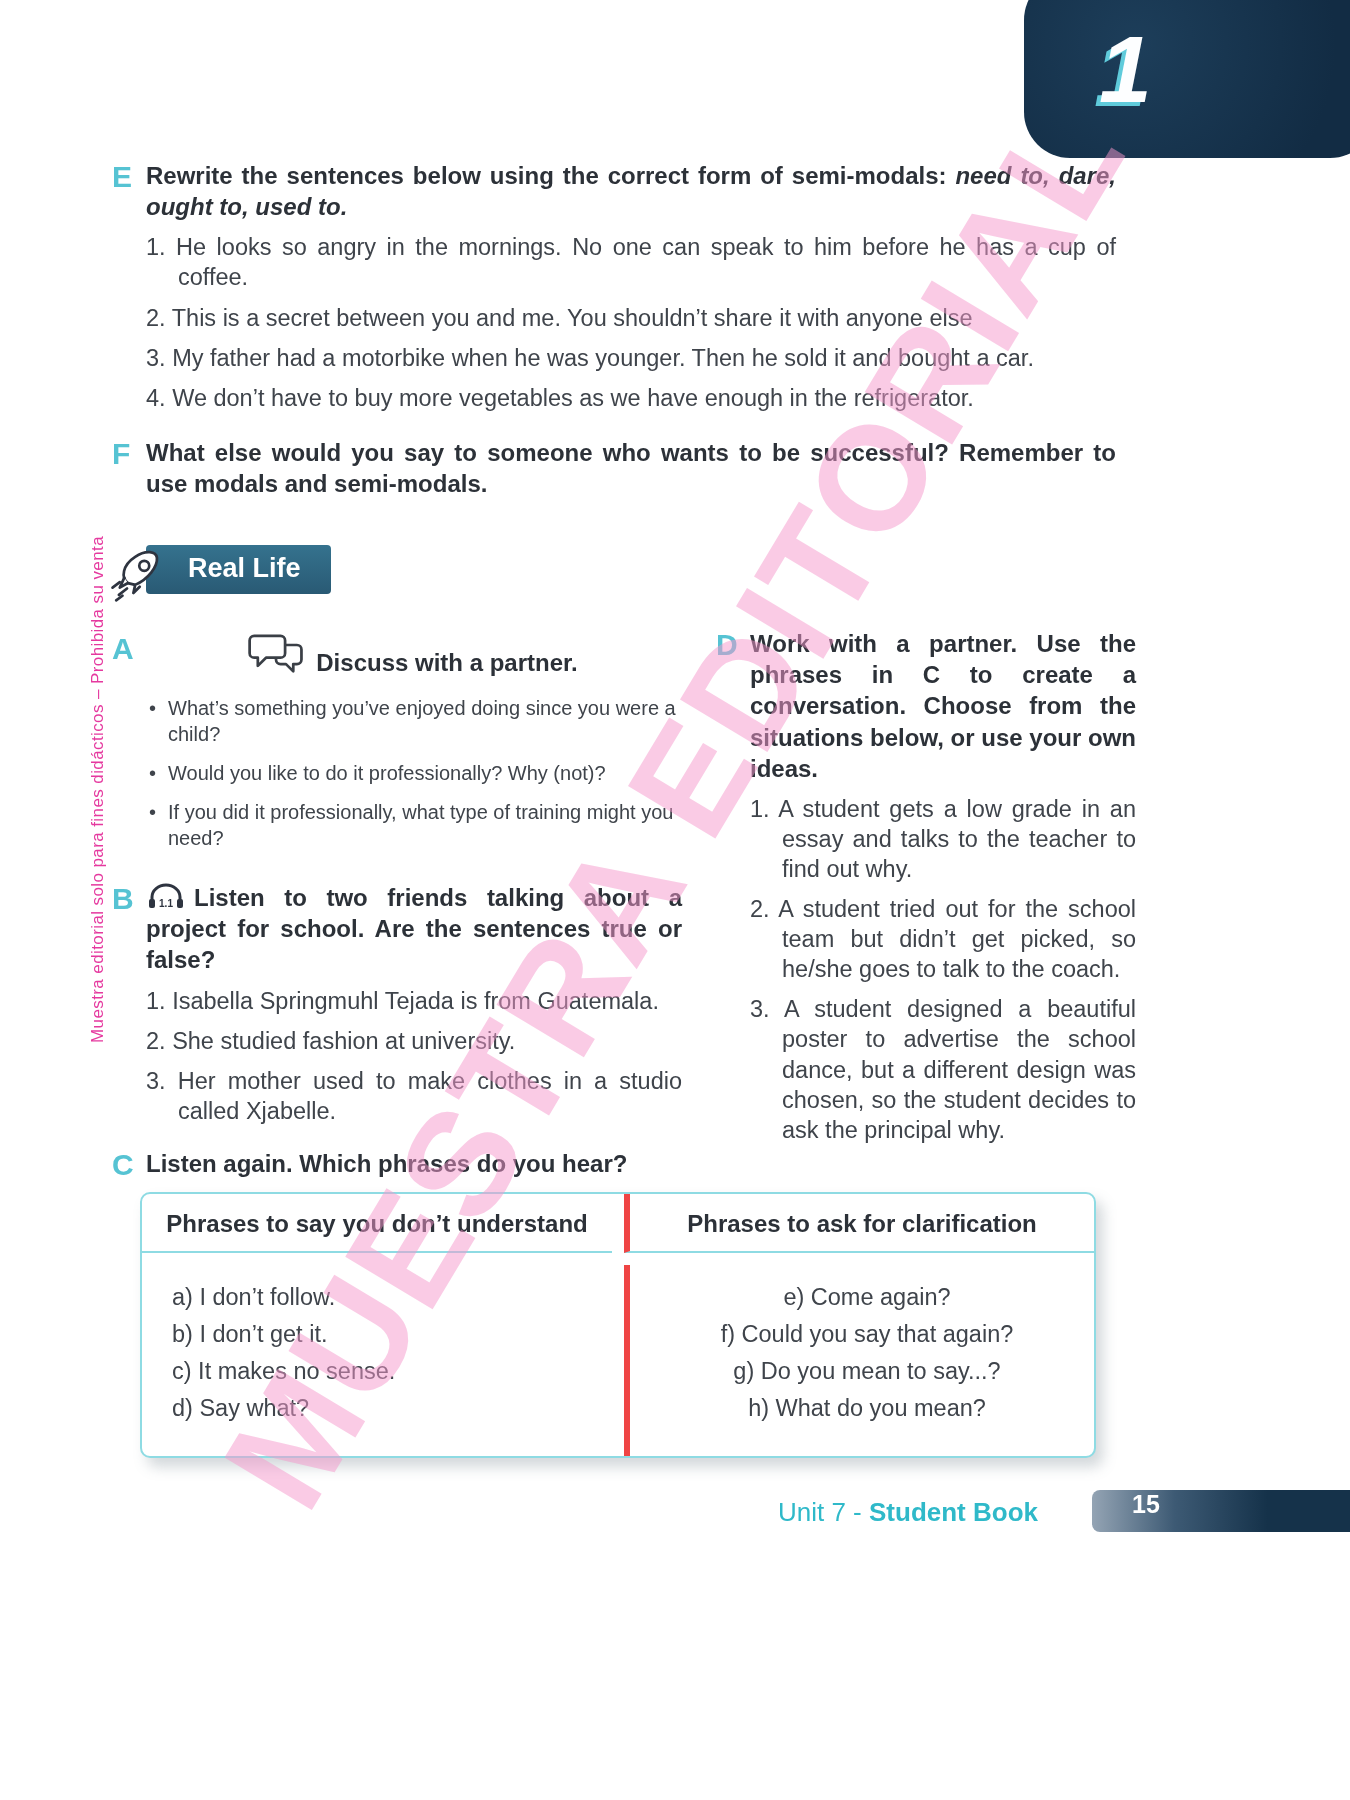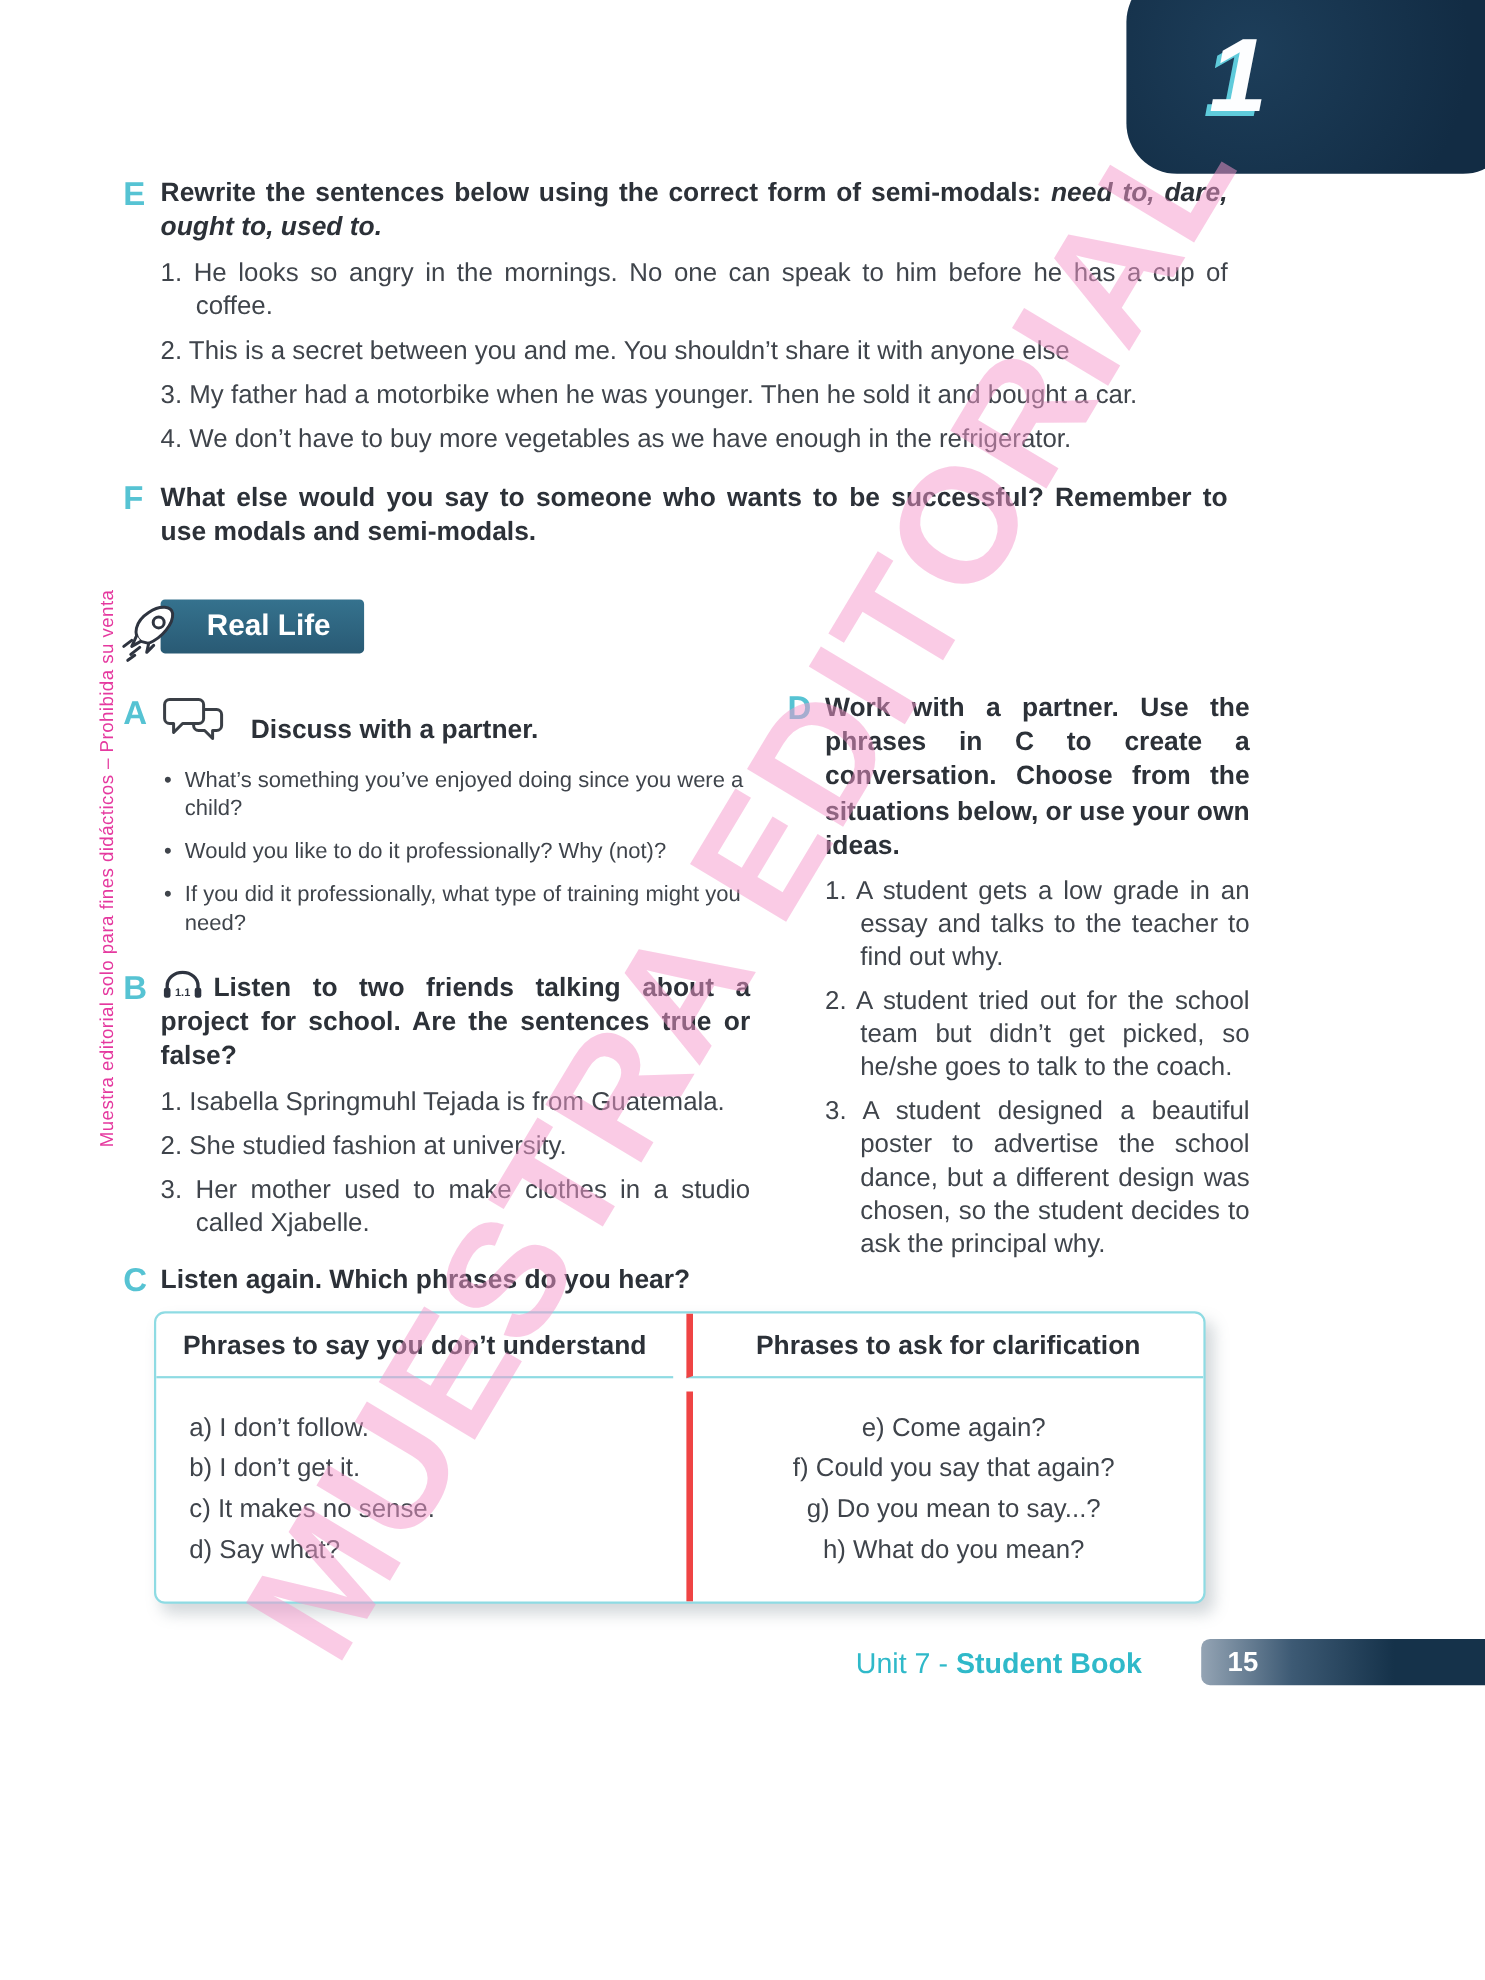--- a/index.html
+++ b/index.html
@@ -45,21 +45,21 @@
   .bullet { position:relative; padding-left:22px; font-size:20px; line-height:1.3; margin-top:13px; }
   .bullet::before { content:"•"; position:absolute; left:3px; top:0; color:#3f444b; }
 
   #secE { top:160px; left:112px; width:1004px; }
   #secF { top:437px; left:112px; width:1004px; }
   #secA { top:632px; left:112px; width:566px; }
   #secB { top:882px; left:112px; width:570px; }
   #secD { top:628px; left:716px; width:420px; }
   #secC { top:1148px; left:112px; width:1004px; }
 
-  .a-head { display:flex; align-items:flex-end; gap:22px; }
+  .a-head { display:flex; align-items:flex-end; gap:10px;justify-content:center; }
   .a-head .ex-title { padding-bottom:4px; }
 
   
   #realLife { position:absolute; top:545px; left:108px; display:flex; align-items:flex-start; z-index:20; }
   .rocket-wrap { position:relative; z-index:2; width:58px; height:58px; }
   .rl-box {
     margin-left:-20px; background:linear-gradient(180deg,#35728e,#295a74); color:#fff;
     font-size:27px; font-weight:bold; padding:8px 30px 10px 42px; border-radius:4px;
   }
 
@@ -86,21 +86,21 @@
   
   .footer-label {
     position:absolute; top:1497px; left:0; width:1038px; text-align:right;
     font-size:26px; color:#2fb9c9; z-index:20;
   }
   .footer-label .bold { font-weight:bold; }
   .page-box {
     position:absolute; top:1490px; left:1092px; width:258px; height:42px; z-index:20;
     background:linear-gradient(90deg,#94a4b4 0%,#3d5a74 32%,#15324a 68%);
     border-radius:8px 0 0 8px; color:#fff; font-weight:bold; font-size:25px;
-    display:flex; align-items:center; padding-left:24px;
+    display:flex; align-items:flex-start; padding-left:40px;
   }
 </style>
 </head>
 <body>
 
 <div class="page">
 
   <div class="unit-badge">
     <span class="unit-number">1</span>
   </div>

